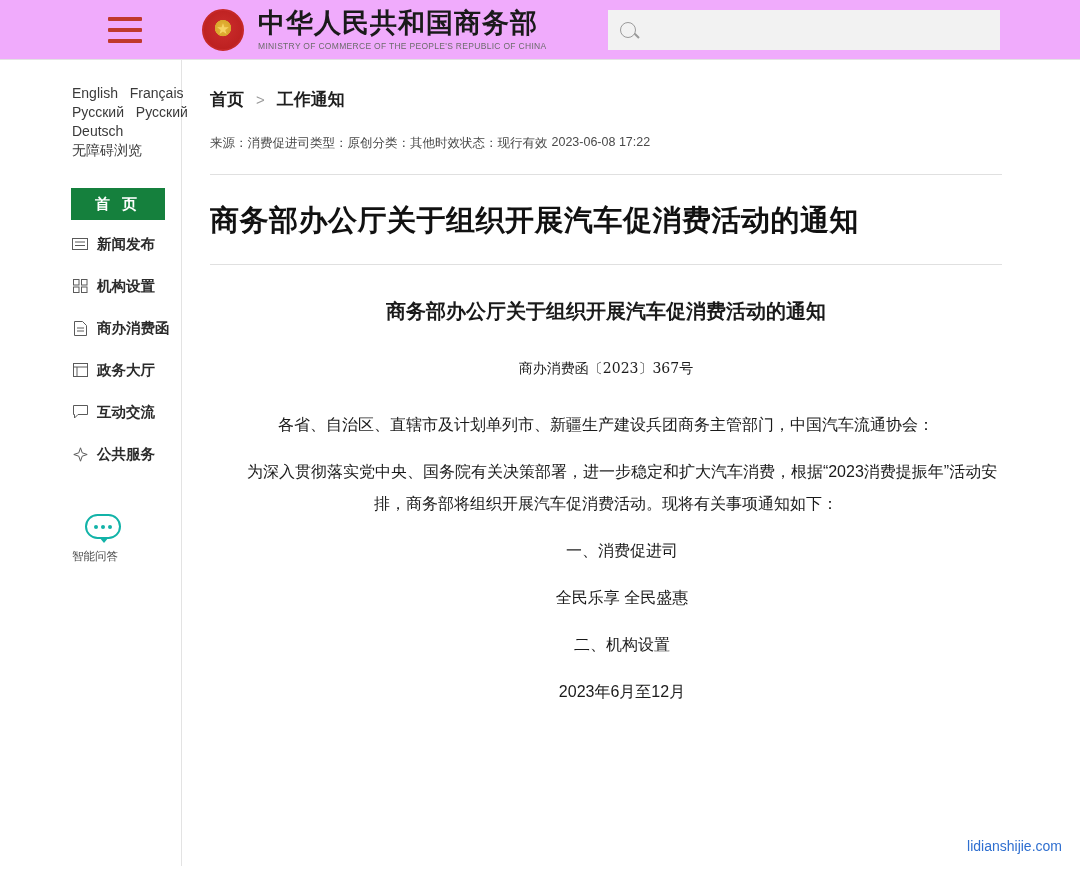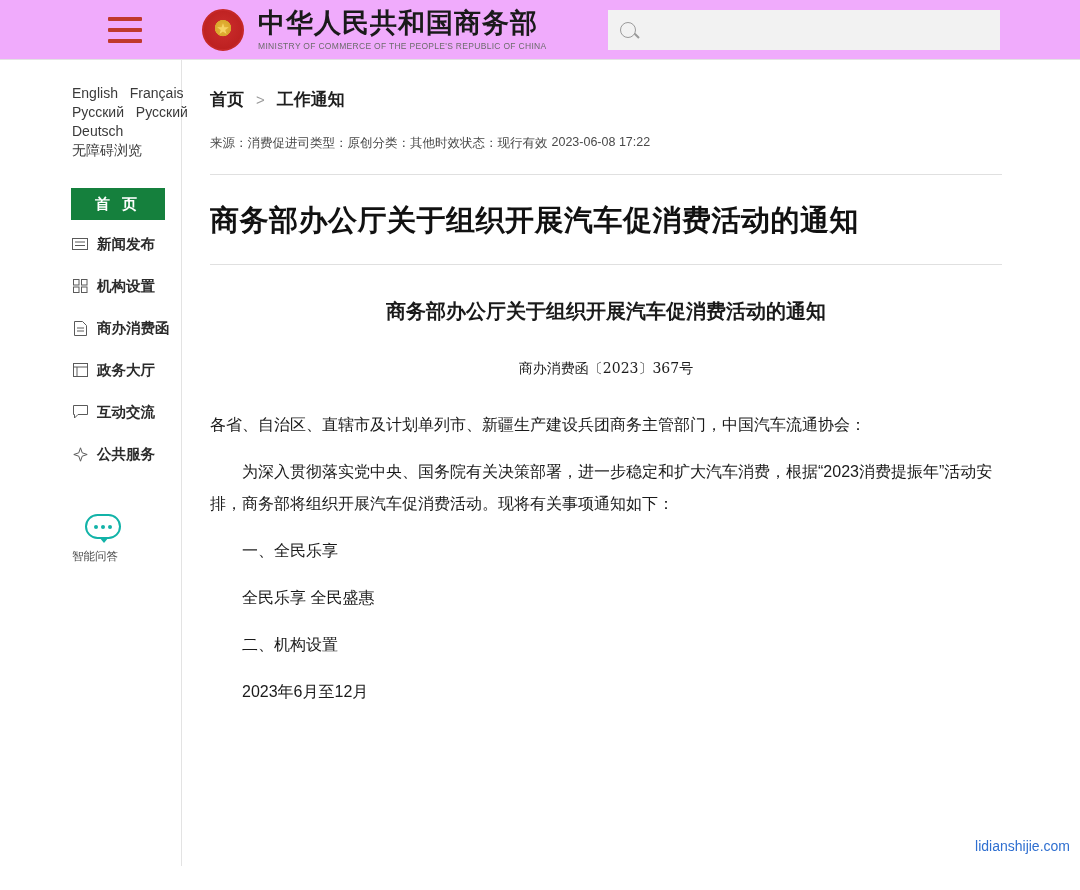--- a/index.html
+++ b/index.html
@@ -245,27 +245,27 @@
     font-size: 20px;
     font-weight: bold;
     margin-bottom: 22px;
   }
   .article .doc-number {
     text-align: center;
     font-family: "DejaVu Serif", serif;
     font-size: 14px;
     margin-bottom: 26px;
   }
-  .article p { margin: 6px 0 14px 0; }
+  .article p { margin: 6px 0 14px 0; text-align: center; }
   .article p.indent { text-indent: 2em; }
 
   
   .watermark {
     position: absolute;
-    right: 10px; bottom: 12px;
+    right: 18px; bottom: 12px;
     font-size: 14px;
     color: #2f6fd0;
     font-family: "Liberation Sans", sans-serif;
   }
 </style>
 </head>
 <body>
 
 <div class="page">
 
@@ -413,21 +413,21 @@
 
       <div class="doc-title">商务部办公厅关于组织开展汽车促消费活动的通知</div>
 
       <div class="title-rule"></div>
 
       <div class="article">
         <div class="center-title">商务部办公厅关于组织开展汽车促消费活动的通知</div>
         <div class="doc-number">商办消费函〔2023〕367号</div>
         <p>各省、自治区、直辖市及计划单列市、新疆生产建设兵团商务主管部门，中国汽车流通协会：</p>
         <p class="indent">为深入贯彻落实党中央、国务院有关决策部署，进一步稳定和扩大汽车消费，根据“2023消费提振年”活动安排，商务部将组织开展汽车促消费活动。现将有关事项通知如下：</p>
-        <p class="indent">一、全民乐享</p>
+        <p class="indent">一、消费促进司</p>
         <p class="indent">全民乐享 全民盛惠</p>
         <p class="indent">二、机构设置</p>
         <p class="indent">2023年6月至12月</p>
       </div>
 
       <div class="watermark">lidianshijie.com</div>
     </div>
   </div>
 </div>
 

